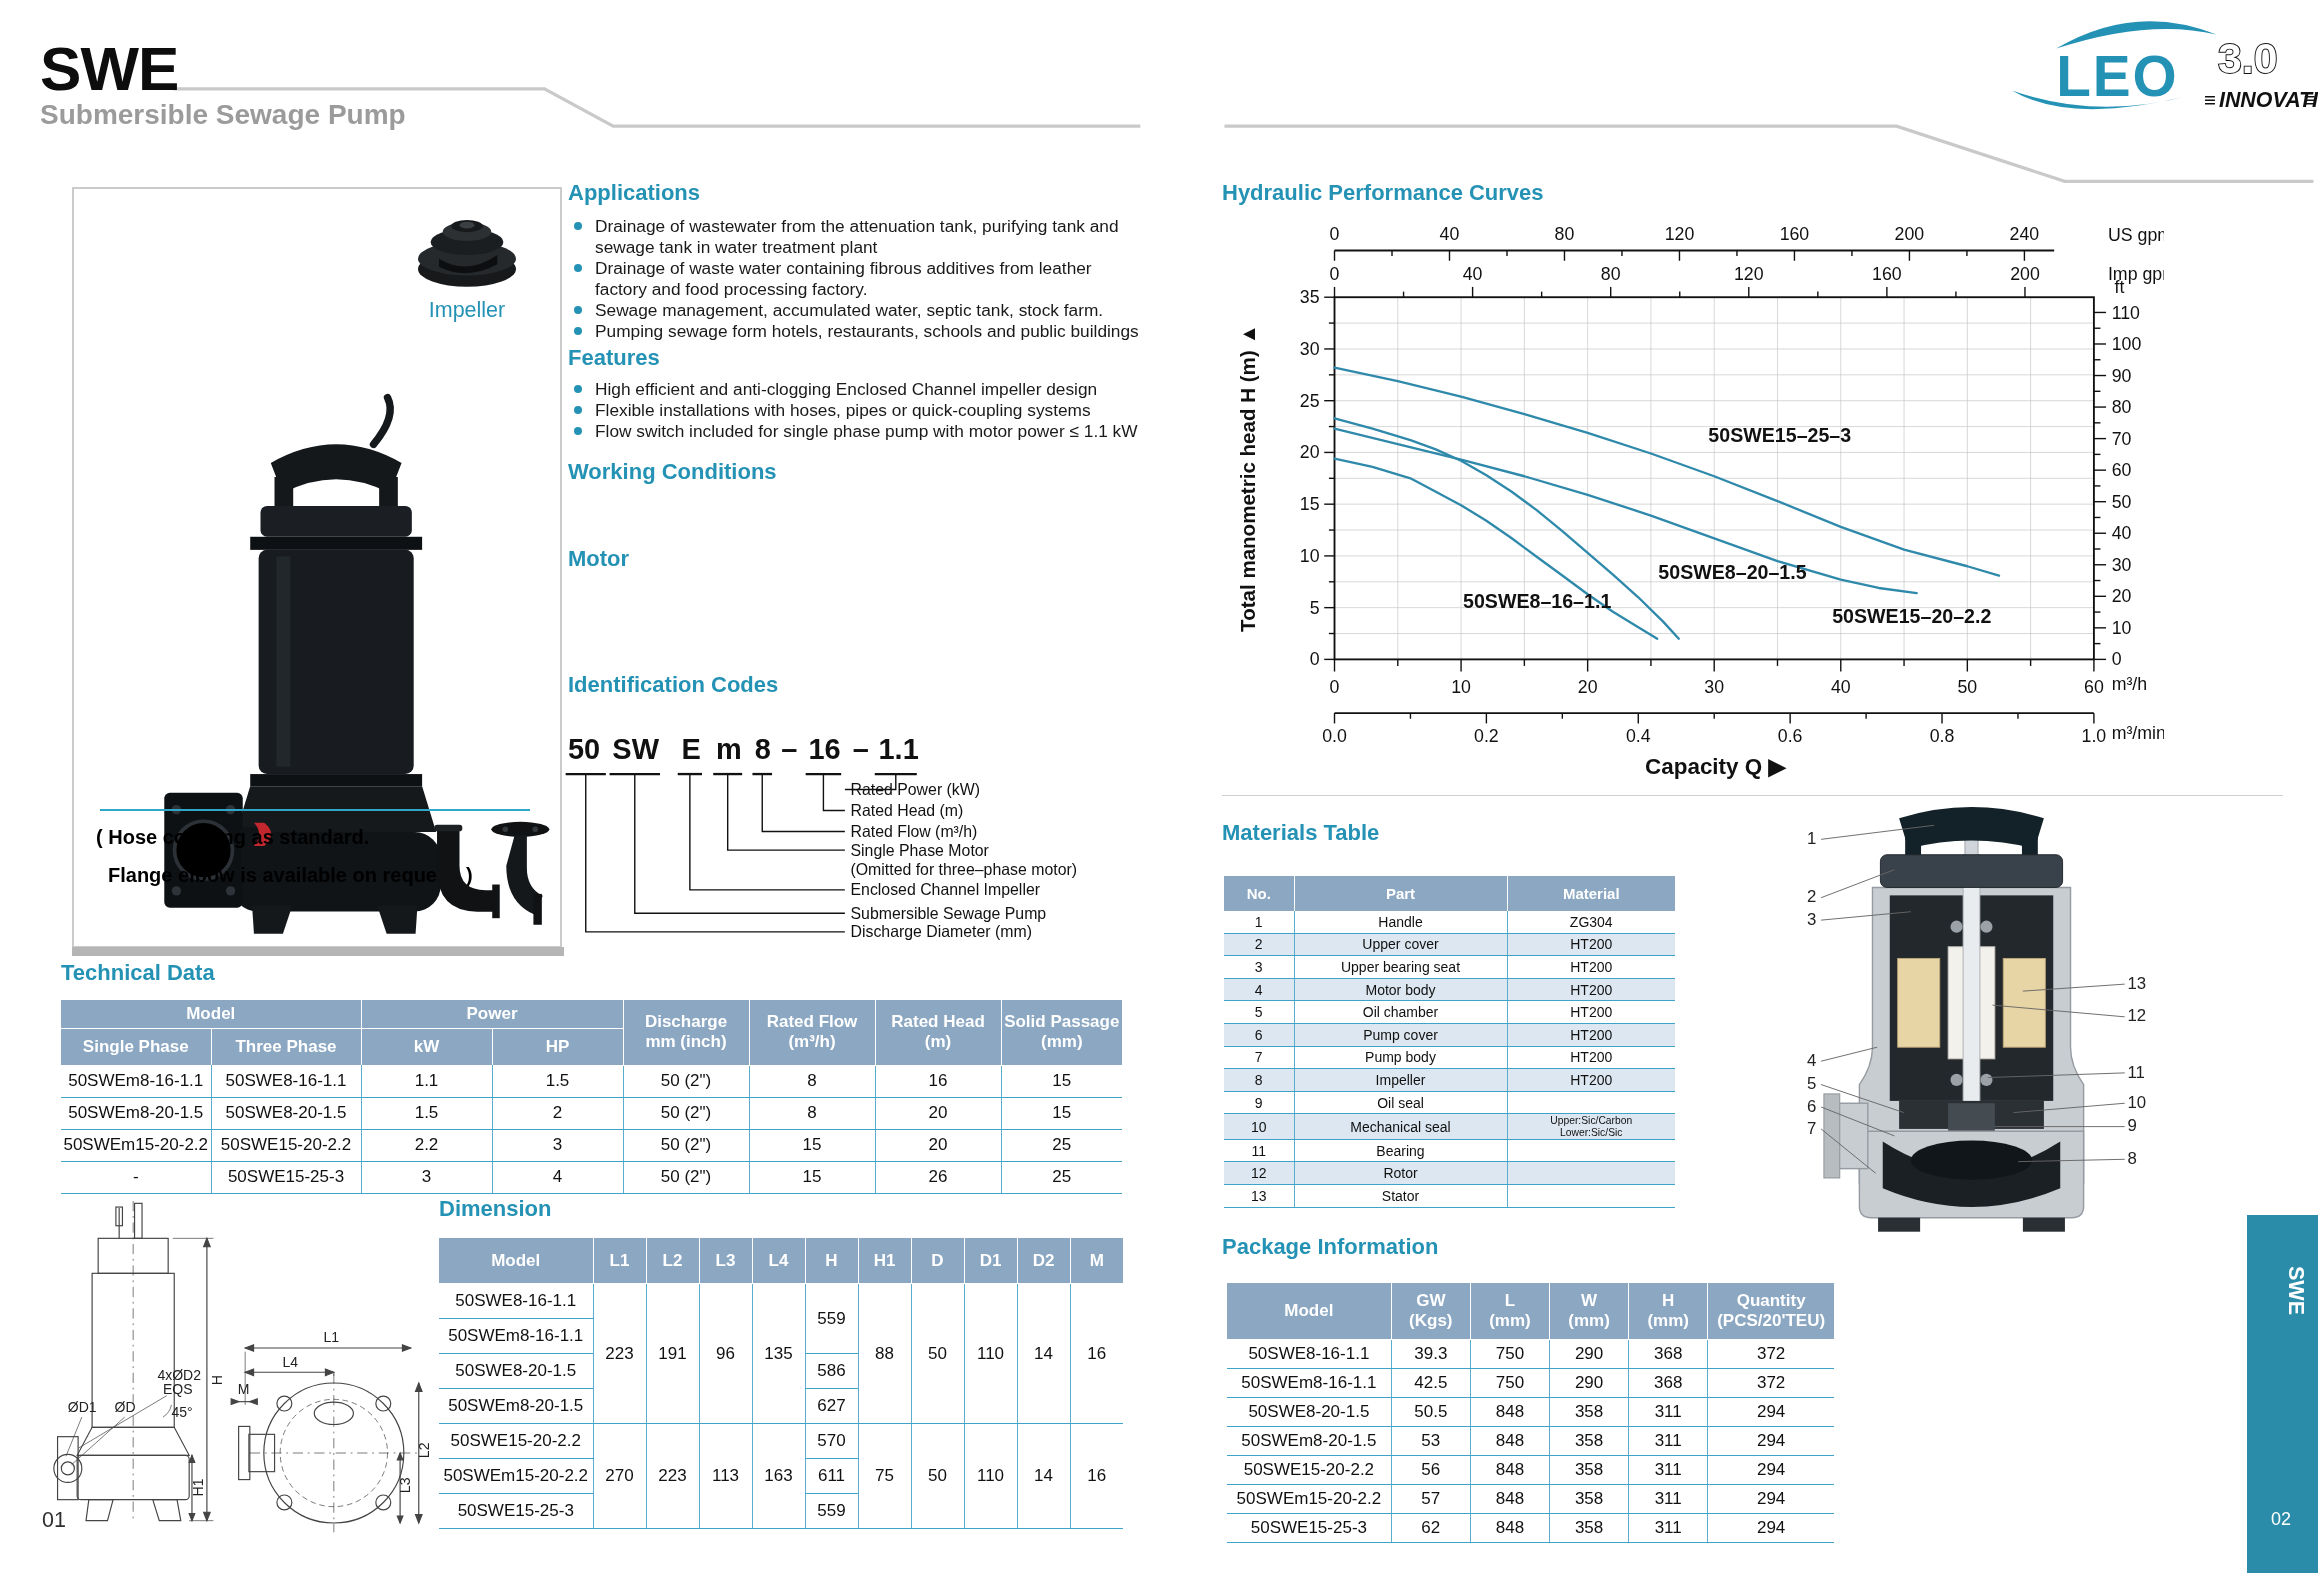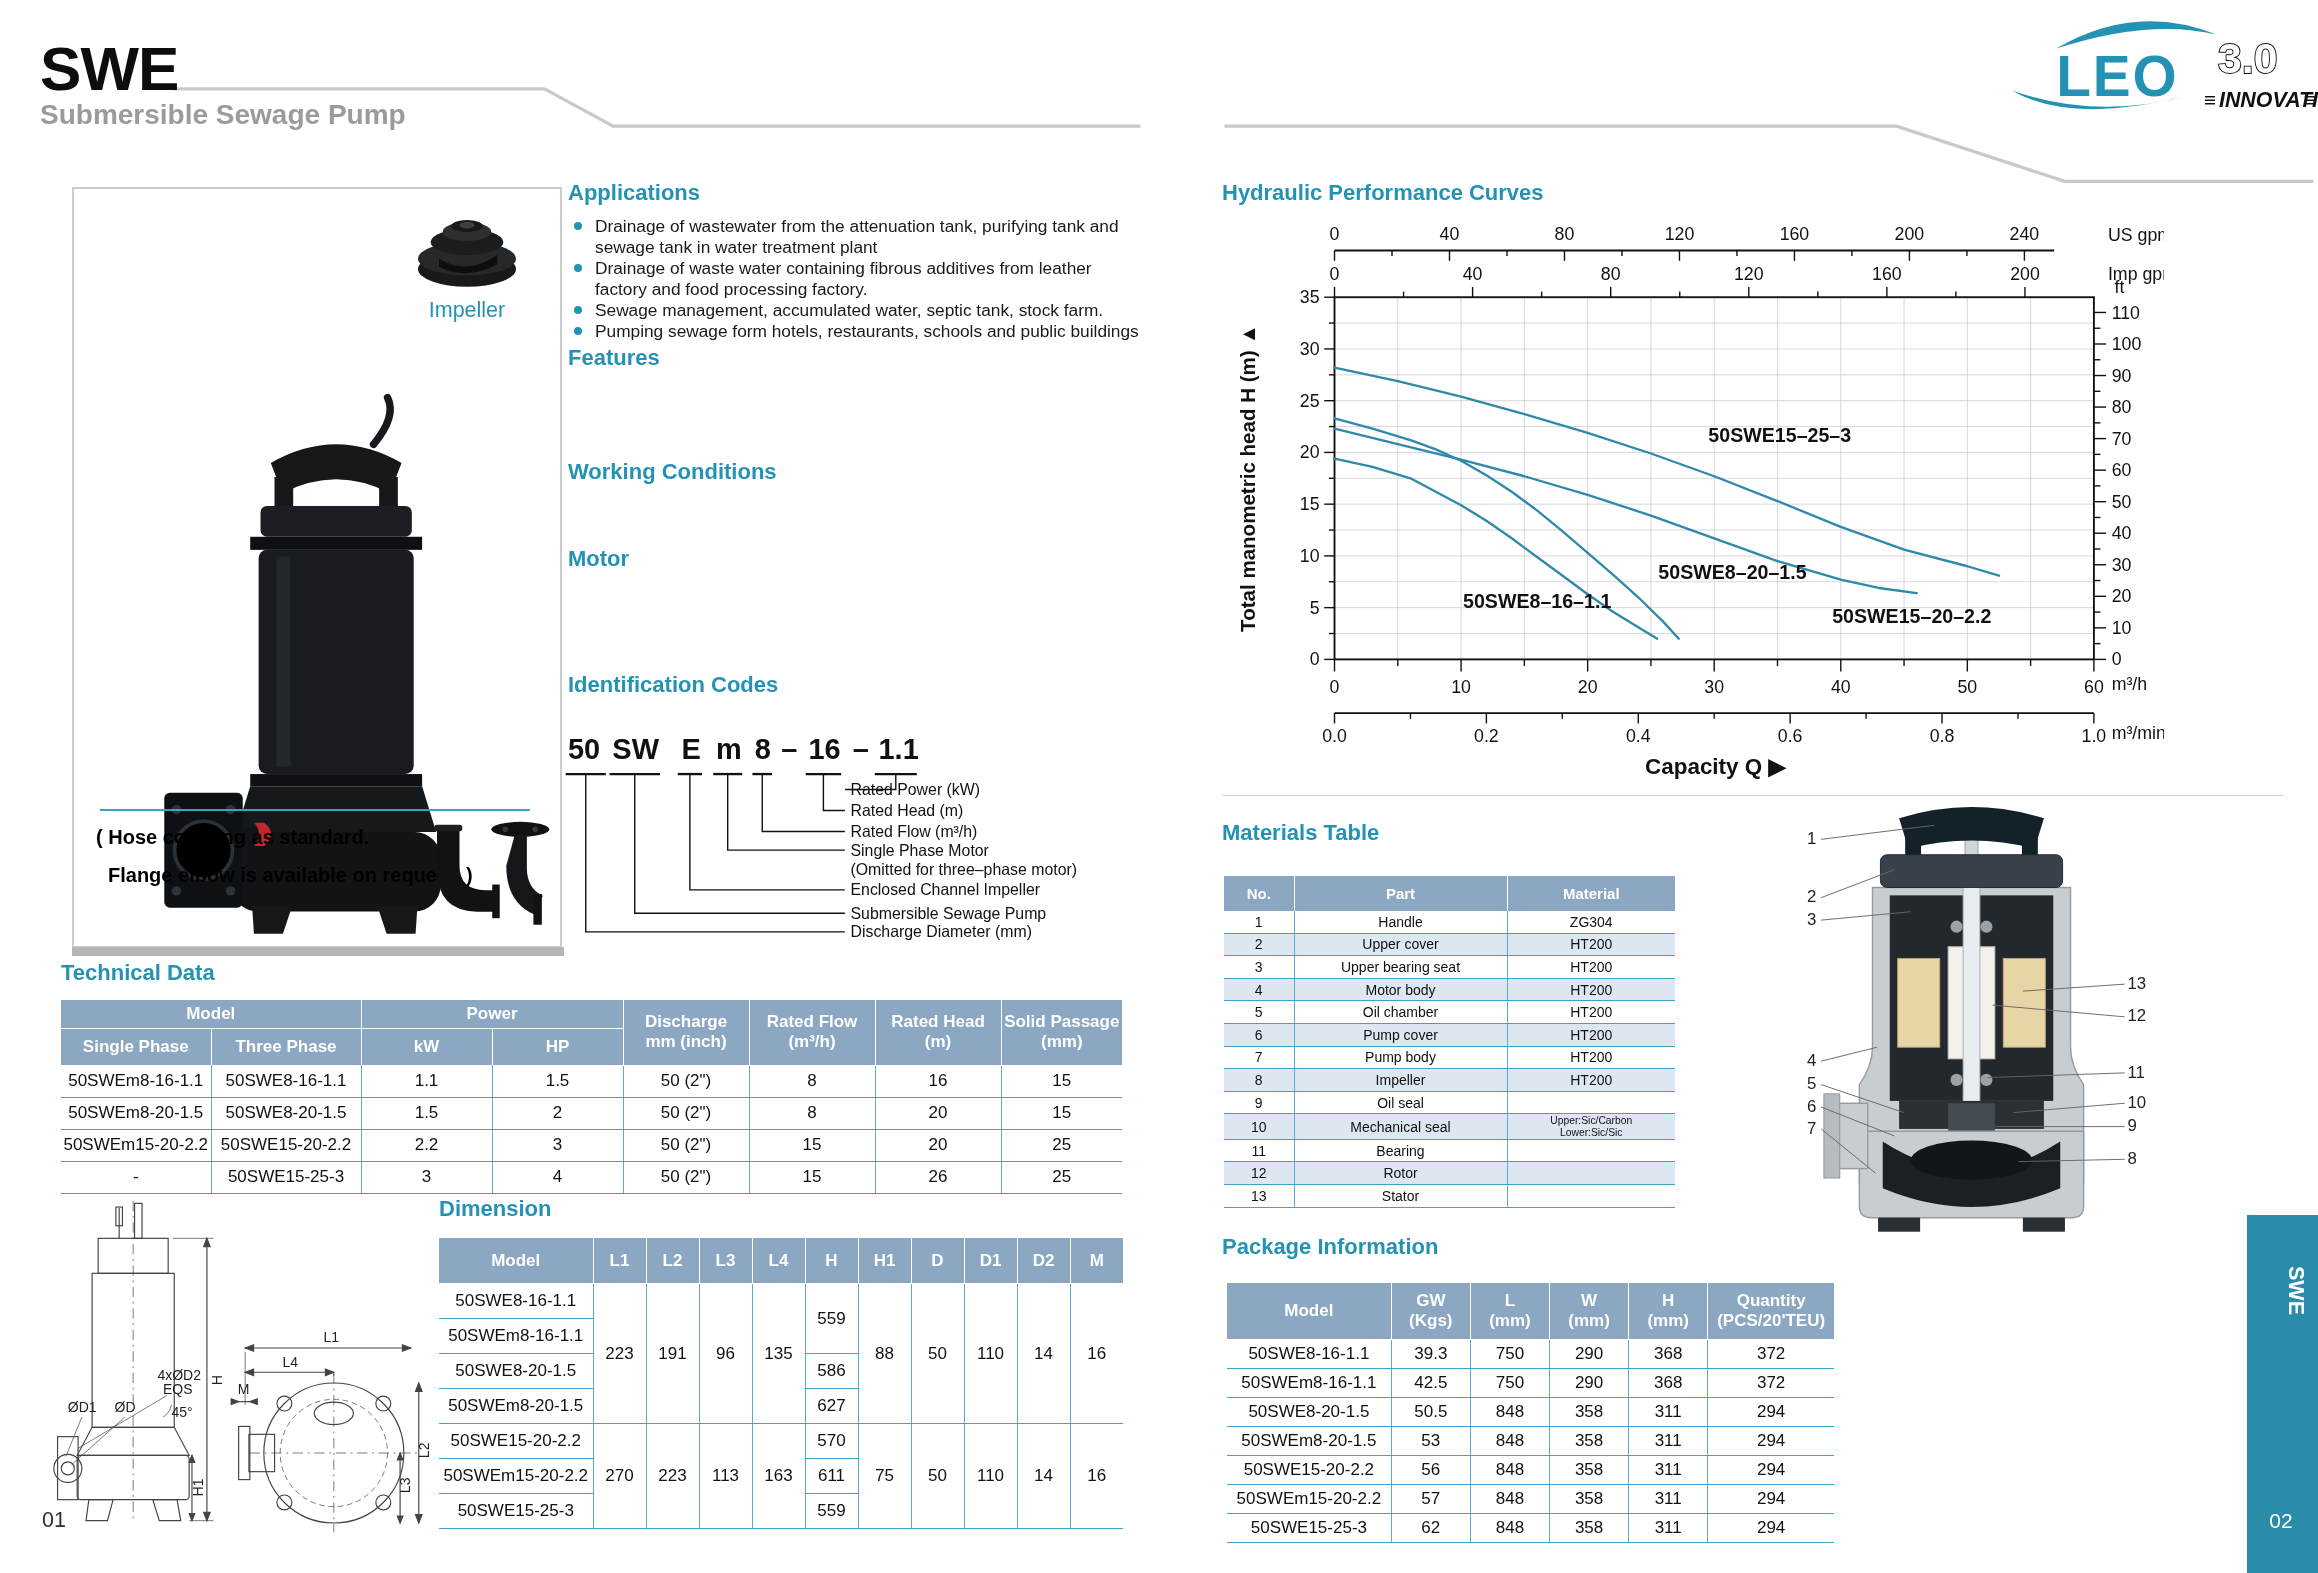--- a/index.html
+++ b/index.html
@@ -119,20 +119,25 @@
   <div class="lines" style="left:568px;top:216px">
       <div class="b-line dot">Drainage of wastewater from the attenuation tank, purifying tank and</div>
       <div class="b-line">sewage tank in water treatment plant</div>
       <div class="b-line dot">Drainage of waste water containing fibrous additives from leather</div>
       <div class="b-line">factory and food processing factory.</div>
       <div class="b-line dot">Sewage management, accumulated water, septic tank, stock farm.</div>
       <div class="b-line dot">Pumping sewage form hotels, restaurants, schools and public buildings</div>
     </div>
 
   <div class="sec-title" style="left:568px;top:345px">Features</div>
+  <div class="lines" style="left:568px;top:379px">
+      <div class="b-line dot">High efficient and anti-clogging Enclosed Channel impeller design</div>
+      <div class="b-line dot">Flexible installations with hoses, pipes or quick-coupling systems</div>
+      <div class="b-line dot">Flow switch included for single phase pump with motor power ≤ 1.1 kW</div>
+    </div>
 
   <div class="sec-title" style="left:568px;top:459px">Working Conditions</div>
 
   <div class="sec-title" style="left:568px;top:546px">Motor</div>
 
   <div class="sec-title" style="left:568px;top:672px">Identification Codes</div>
   <svg id="ident-svg" class="abs" style="left:561px;top:703px;width:607px;height:271px" viewBox="0 0 1300 580">
       <text x="15" y="120" font-size="62" font-weight="700" fill="#111">50</text>
       <text x="110" y="120" font-size="62" font-weight="700" fill="#111">SW</text>
       <text x="258" y="120" font-size="62" font-weight="700" fill="#111">E</text>
@@ -781,18 +786,18 @@
           <td>848</td>
           <td>358</td>
           <td>311</td>
           <td>294</td>
         </tr>
       </tbody>
     </table>
 
   <div id="side-tab">
     <div class="abs" style="left:14px;top:51px;width:47px;height:47px;color:#fff;font-size:21.5px;font-weight:700;transform:rotate(90deg)">SWE</div>
-    <div class="abs" style="left:0;top:294px;width:68px;text-align:center;color:#fff;font-size:21px">02</div>
+    <div class="abs" style="left:0;top:294px;width:68px;text-align:center;color:#fff;font-size:18px">02</div>
   </div>
   <div class="pagenum" style="left:42px;top:1508px">01</div>
 
 </div>
 
 
 </body></html>

